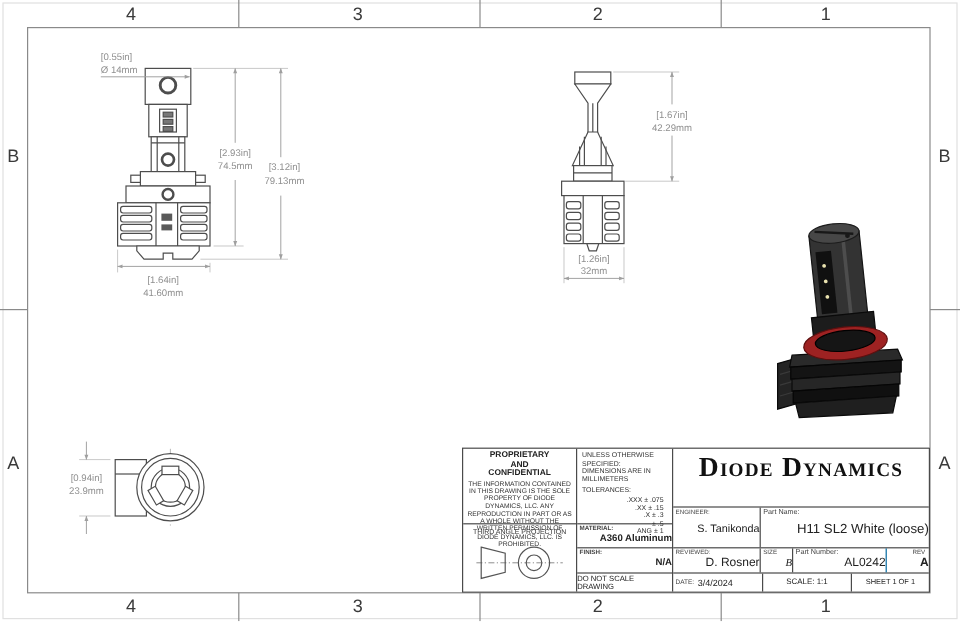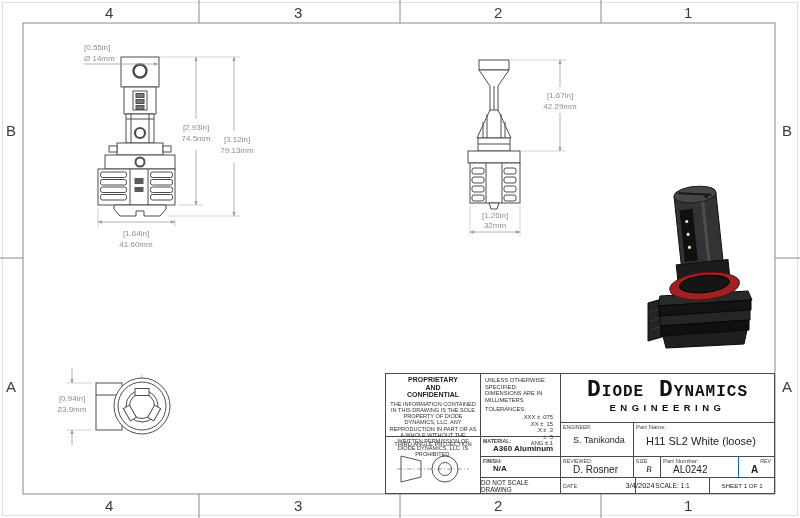--- a/index.html
+++ b/index.html
@@ -21,35 +21,35 @@
   .prop-b{font-size:5.6px;line-height:6.3px;margin-top:2px;color:#333;}
   .tap-cell{flex:1;text-align:center;padding-top:4px;}
   .tap-label{font-size:5.8px;color:#333;}
   .specs-cell{height:63px;border-bottom:1px solid #4a4a4a;padding:3px 2px 0 4px;font-size:5.8px;line-height:6.6px;color:#333;}
   .tol-list{width:52px;margin:1px 0 0 16px;text-align:right;}
   .mini-row{border-bottom:1px solid #4a4a4a;position:relative;font-weight:bold;}
   .mat-cell{height:20px;}
   .fin-cell{height:21px;}
   .dns-cell{flex:1;display:flex;align-items:center;justify-content:center;font-size:6.4px;color:#222;}
   .cell-label{position:absolute;left:2px;top:1px;font-size:5.2px;color:#444;}
-  .cell-value{position:absolute;left:12px;right:0;top:7px;text-align:left;font-size:8px;color:#222;}
+  .cell-value{position:absolute;left:0;right:0;top:7px;text-align:right;font-size:8px;color:#222;}
   .logo-cell{height:49px;border-bottom:1px solid #4a4a4a;text-align:center;padding-top:5px;}
-  .logo-main{font-family:Liberation Mono, monospace;font-variant:small-caps;font-weight:bold;
+  .logo-main{font-family:Liberation Serif, serif;font-variant:small-caps;font-weight:bold;
              font-size:23px;line-height:22px;letter-spacing:1px;color:#111;}
   .logo-sub{font-size:9.5px;font-weight:bold;letter-spacing:4.5px;color:#111;margin-top:1px;}
   .tb-row{display:flex;border-bottom:1px solid #4a4a4a;}
   .row1{height:34px;}
   .row2{height:21px;}
   .row3{flex:1;border-bottom:none;}
   .c-eng{width:73px;border-right:1px solid #4a4a4a;position:relative;}
   .c-pname{flex:1;position:relative;}
   .c-size{width:27px;border-right:1px solid #4a4a4a;position:relative;}
   .c-pn{flex:1;border-right:1px solid #0369a1;position:relative;}
   .c-rev{width:35px;position:relative;}
-  .c-date{width:75px;border-right:1px solid #4a4a4a;display:flex;align-items:center;padding-left:2px;gap:44px;}
+  .c-date{width:75px;border-right:1px solid #4a4a4a;display:flex;align-items:center;padding-left:2px;}
   .c-scale{flex:1;border-right:1px solid #4a4a4a;display:flex;align-items:center;justify-content:center;font-size:6.6px;}
   .c-sheet{width:64px;display:flex;align-items:center;justify-content:center;font-size:6.2px;}
   .v-name{font-size:11px;}
   .v-size{font-family:"Liberation Serif",serif;font-style:italic;font-size:9px;}
   .v-rev{font-weight:bold;font-size:10px;}
   .date-lbl{font-size:5.4px;color:#444;margin-right:3px;}
   .date-val{font-size:7.5px;}
 </style>
 </head>
 <body>
@@ -293,21 +293,20 @@
       <div class="mini-row fin-cell">
         <span class="cell-label">FINISH:</span>
         <span class="cell-value">N/A</span>
       </div>
       <div class="dns-cell">DO NOT SCALE DRAWING</div>
     </div>
 
     <div class="tb-col3">
       <div class="logo-cell">
         <div class="logo-main">Diode Dynamics</div>
-        <div class="logo-sub">ENGINEERING</div>
       </div>
       <div class="tb-row row1">
         <div class="c-eng">
           <span class="cell-label">ENGINEER:</span>
           <span class="cell-value" style="top:12px;font-size:9px;">S. Tanikonda</span>
         </div>
         <div class="c-pname">
           <span class="cell-label" style="font-size:6px;">Part Name:</span>
           <span class="cell-value v-name" style="top:12px;">H11 SL2 White (loose)</span>
         </div>

